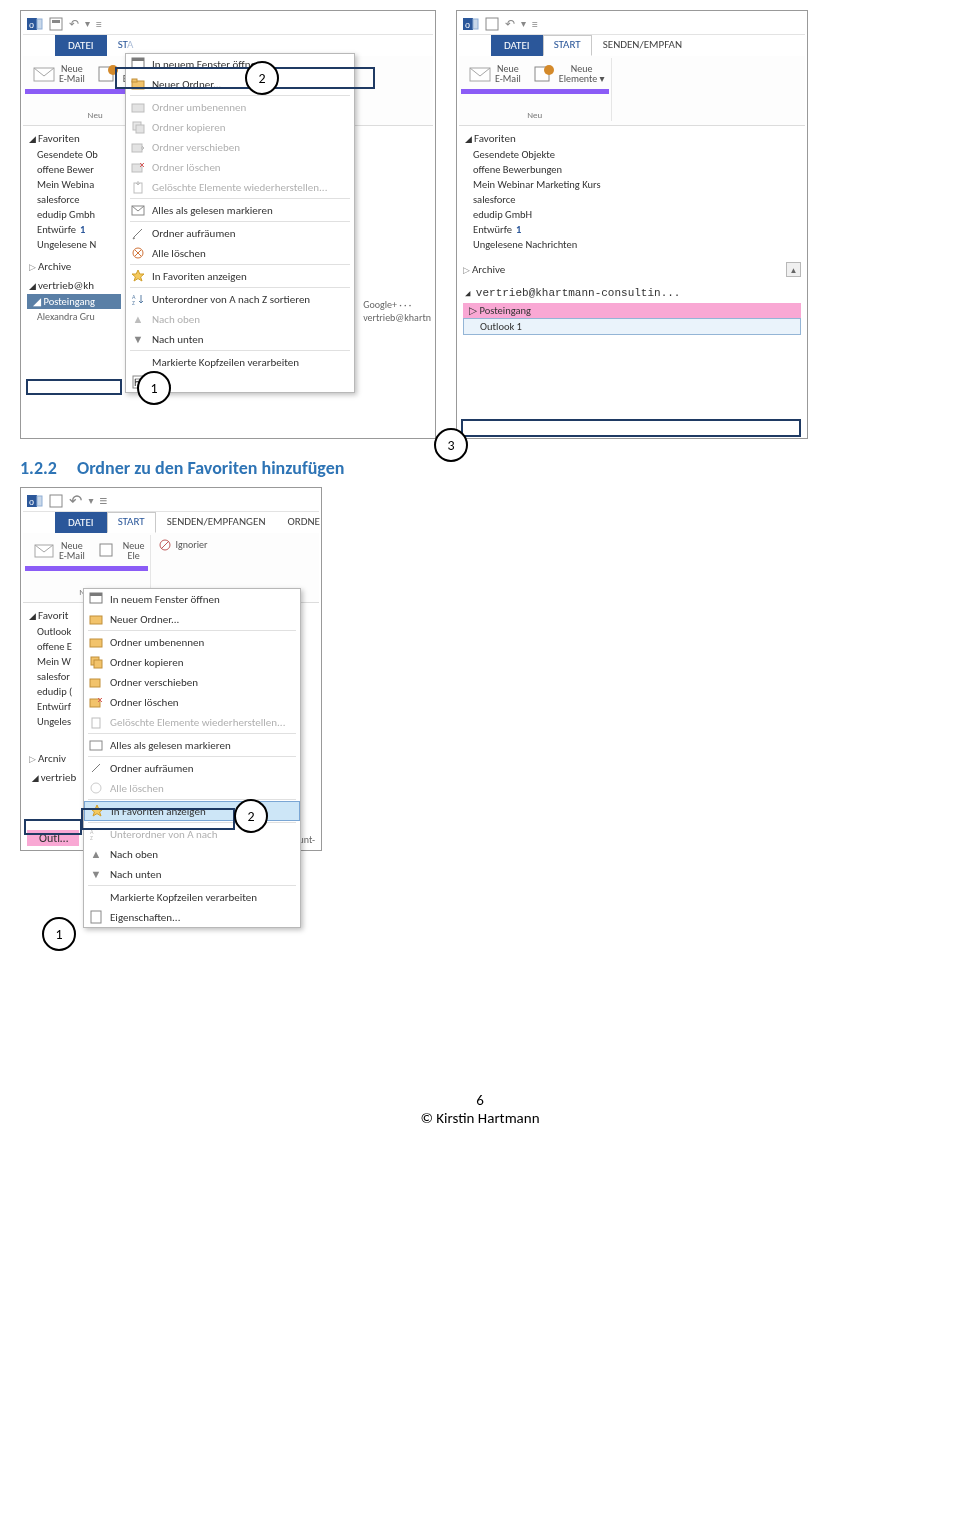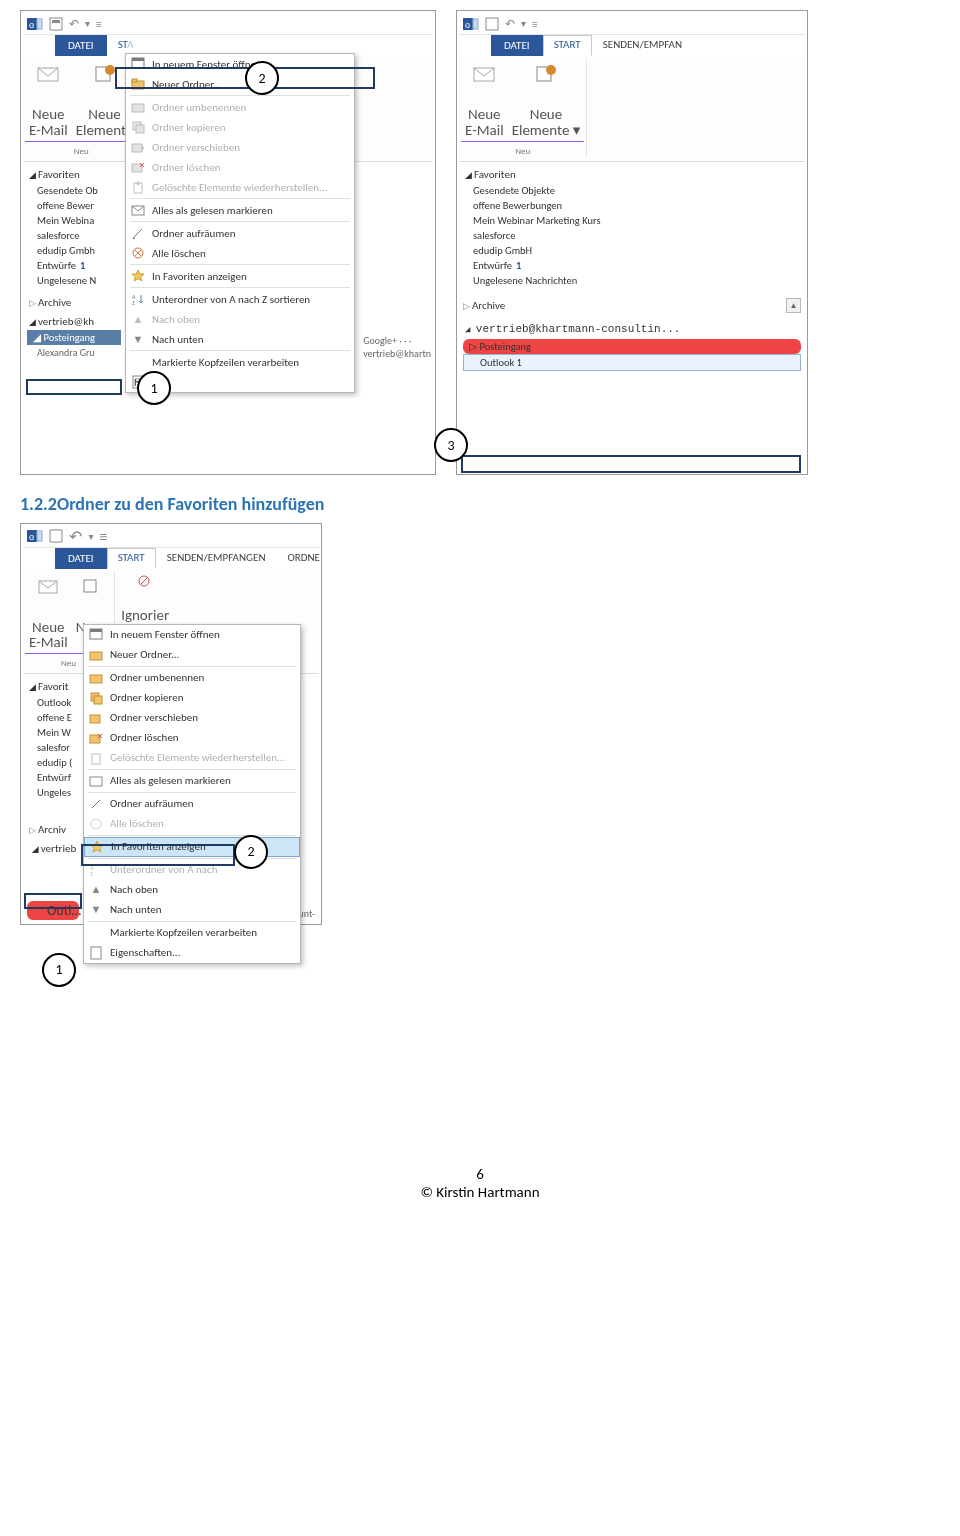--- a/index.html
+++ b/index.html
@@ -12,50 +12,50 @@
   .shot-bottom { width: 302px; }
 
   
   .ol-top { display:flex; align-items:center; gap:6px; height:22px; padding:2px 4px; background:#fff; border-bottom:1px solid #e3e3e3;}
   .ol-top svg { flex-shrink:0; }
   .tabs { display:flex;padding-left:32px; }
   .tab { padding:2px 10px; font-size:11px; color:#444; border:1px solid transparent; }
   .tab.active { background:#fff; border:1px solid #c9c9c9; border-bottom-color:#fff; color:#2b579a; }
   .tab.datei { background:#2b579a; color:#fff; padding:3px 12px; font-size:11px; }
   .ribbon { display:flex; border-bottom:1px solid #dcdcdc; padding:2px 0 4px 0; background:#fdfdfd; }
-  .rgroup { display:flex; flex-direction:column; align-items:center; padding:2px 4px; font-size:15px; color:#555;gap:20px; }
+  .rgroup { display:flex; flex-direction:row; align-items:center; padding:2px 4px; font-size:10px; color:#555; }
   .rgroup .icon-box { width:30px; height:26px; display:flex; align-items:center; justify-content:center; }
   .rgroup .lbl { line-height:1.05; text-align:center; }
-  .rgroup-bottom { border-top:1px solid #8b5cf6; width:100%; text-align:center; font-size:9px; color:#777; padding-top:3px;}
+  .rgroup-bottom { border-top:5px solid #8b5cf6; width:100%; text-align:center; font-size:9px; color:#777; padding-top:15px;}
   .rsection { display:flex; flex-direction:column; border-right:1px solid #e6e6e6; padding:1px 2px;}
   .rsection-row{display:flex;}
 
   .sidebar { font-size:11px; color:#333; padding:2px 4px; }
   .sb-head { font-size:11px; color:#333; margin:4px 0 2px 2px; }
   .sb-head::before { content:"◢ "; color:#333; font-size:9px;}
   .sb-head.collapsed::before { content:"▷ "; color:#888; font-size:9px;}
   .sb-item { padding:1px 0 1px 10px; font-size:10.5px; color:#333; }
   .sb-item .count { color:#2b579a; font-weight:bold; margin-left:4px;}
-  .sb-item.sel { background:#ef4444;border-radius:6px; }
+  .sb-item.sel { background:#f9a8d4; }
   .sb-item.sel-dark { background:#5a7fa6; color:#fff; }
   .sb-item.indent { padding-left:16px; }
 
   
   .ctx { position:absolute; background:#fff; border:1px solid #b8b8b8; box-shadow:2px 2px 5px rgba(0,0,0,0.25); font-size:11px; color:#333; }
   .ctx-row { display:flex; align-items:center; height:20px; padding:0 10px 0 4px; gap:6px; }
   .ctx-row.disabled { color:#b0b0b0; }
   .ctx-row.highlight { background:#cde6f7; border:1px solid #7aa6d4; }
   .ctx-sep { height:1px; background:#e0e0e0; margin:1px 4px;}
   .ctx-ico { width:16px; height:16px; display:flex; align-items:center; justify-content:center; flex-shrink:0;}
   .ctx-ico svg{width:14px;height:14px;}
 
   .callout { position:absolute; width:34px; height:34px; border:2px solid #000; border-radius:50%; background:#fff; display:flex; align-items:center; justify-content:center; font-size:14px; font-family:Calibri,Arial; z-index:10;}
   .hl-box { position:absolute; border:2px solid #1f3a63; pointer-events:none; z-index:5;}
 
-  .section-heading { font-size:18px; color:#2e74b5; margin:18px 0 8px 0; display:flex; gap:0; }
+  .section-heading { font-size:18px; color:#2e74b5; margin:18px 0 8px 0; display:flex; gap:20px; }
   .section-heading .num { }
   .body-text { font-size:15px; line-height:1.35; margin-bottom:14px; }
 
   .scroll-btn { width:15px; height:15px; border:1px solid #b8b8b8; background:#f0f0f0; font-size:8px; display:inline-flex; align-items:center; justify-content:center; color:#666;}
 
   .footer { text-align:center; font-size:15px; margin-top:240px; }
 </style>
 </head>
 <body>
 
@@ -428,21 +428,21 @@
         <div class="sb-item">Outlook</div>
         <div class="sb-item">offene E</div>
         <div class="sb-item">Mein W</div>
         <div class="sb-item">salesfor</div>
         <div class="sb-item">edudip (</div>
         <div class="sb-item">Entwürf</div>
         <div class="sb-item">Ungeles</div>
         <div class="sb-head collapsed" style="margin-top:23px;">Arcniv</div>
         <div class="sb-head" style="margin-top:6px;text-align:center;">vertrieb</div>
         <div style="height:44px;"></div>
-        <div class="sb-item sel" style="padding-left:20px;font-size:14px;">Outl…</div>
+        <div class="sb-item sel" style="padding-left:12px;font-size:12px;">Outl…</div>
       </div>
       <div style="flex:1;position:relative;">
         <div style="position:absolute;right:4px;bottom:2px;font-size:10px;color:#666;">account-</div>
       </div>
     </div>
 
     <div class="ctx" style="left:62px; top:100px; width:218px;">
       <div class="ctx-row">
             <span class="ctx-ico">
               <svg viewBox="0 0 14 14">

